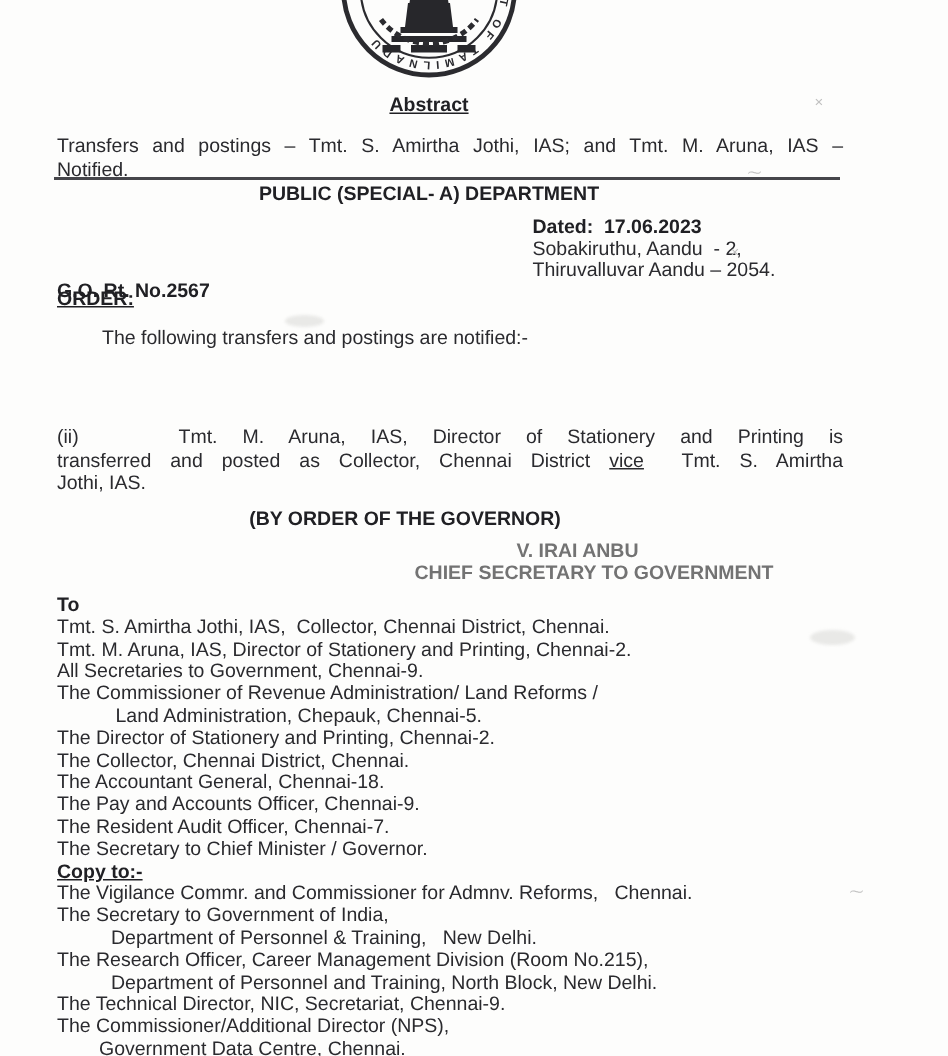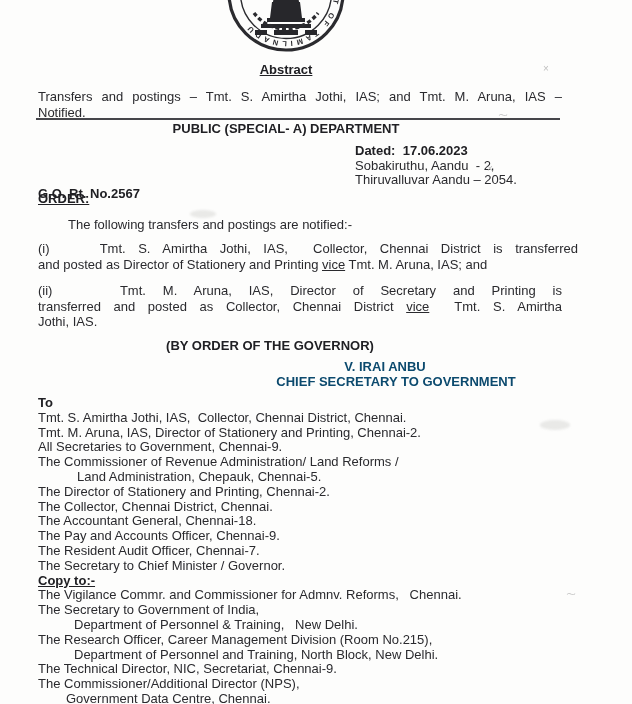--- a/index.html
+++ b/index.html
@@ -13,21 +13,21 @@
   }
   .pre { white-space:pre-wrap; }
   .b { font-weight:bold; color:#202024; }
   .u { text-decoration:underline; }
   .abs { position:absolute; }
   .center { text-align:center; }
   .just { text-align:justify; text-align-last:justify; }
   .line { line-height:15.6px; }
   .seal-wrap { position:absolute; left:224px; top:-70px; width:124px; height:126px; }
   .rule { position:absolute; background:#46464b; height:2px; }
-  .sig { font-weight:bold; color:#0c4a6e; }
+  .sig { font-weight:bold; color:#737373; }
   .to-block { position:absolute; left:38px; top:396px; width:560px; line-height:14.8px; }
   .ind6  { padding-left:7px;margin-left:32px; }
   .ind28 { padding-left:28px; }
   .ind36 { padding-left:36px; }
   .noise { position:absolute; color:#bfbfbf; font-size:10px; }
   .smudge { position:absolute; background:#e9e9e7; border-radius:50%; filter:blur(1px); }
 </style>
 </head>
 <body>
 
@@ -77,27 +77,23 @@
   <div class="abs" style="left:355px; top:144px; line-height:14.6px;">
     <div class="b pre">Dated:  17.06.2023</div>
     <div class="pre">Sobakiruthu, Aandu  - 2,</div>
     <div class="pre">Thiruvalluvar Aandu – 2054.</div>
   </div>
 
   <div class="abs b u" style="left:38px; top:191px;">ORDER:</div>
 
   <div class="abs pre" style="left:68px; top:217px;">The following transfers and postings are notified:-</div>
 
-  <div class="abs" style="left:38px; top:241px; width:540px;">
-    <div class="line pre just">(i)    Tmt. S. Amirtha Jothi, IAS,  Collector, Chennai District is transferred</div>
-    <div class="line pre"><span>and posted as Director of Stationery and Printing </span><span class="u">vice</span><span> Tmt. M. Aruna, IAS; and</span></div>
-  </div>
 
   <div class="abs" style="left:38px; top:283px; width:524px;">
-    <div class="line pre just">(ii)    Tmt. M. Aruna, IAS, Director of Secretary and Printing is</div>
+    <div class="line pre just">(ii)    Tmt. M. Aruna, IAS, Director of Stationery and Printing is</div>
     <div class="line pre just"><span>transferred and posted as Collector, Chennai District </span><span class="u">vice</span><span>  Tmt. S. Amirtha</span></div>
     <div class="line pre">Jothi, IAS.</div>
   </div>
 
   <div class="abs center b" style="left:120px; top:338px; width:300px;">(BY ORDER OF THE GOVERNOR)</div>
   <div class="abs center sig" style="left:245px; top:359px; width:280px;">V. IRAI ANBU</div>
   <div class="abs center sig" style="left:235px; top:374px; width:322px;">CHIEF SECRETARY TO GOVERNMENT</div>
 
   <div class="to-block">
     <div class="b">To</div>

